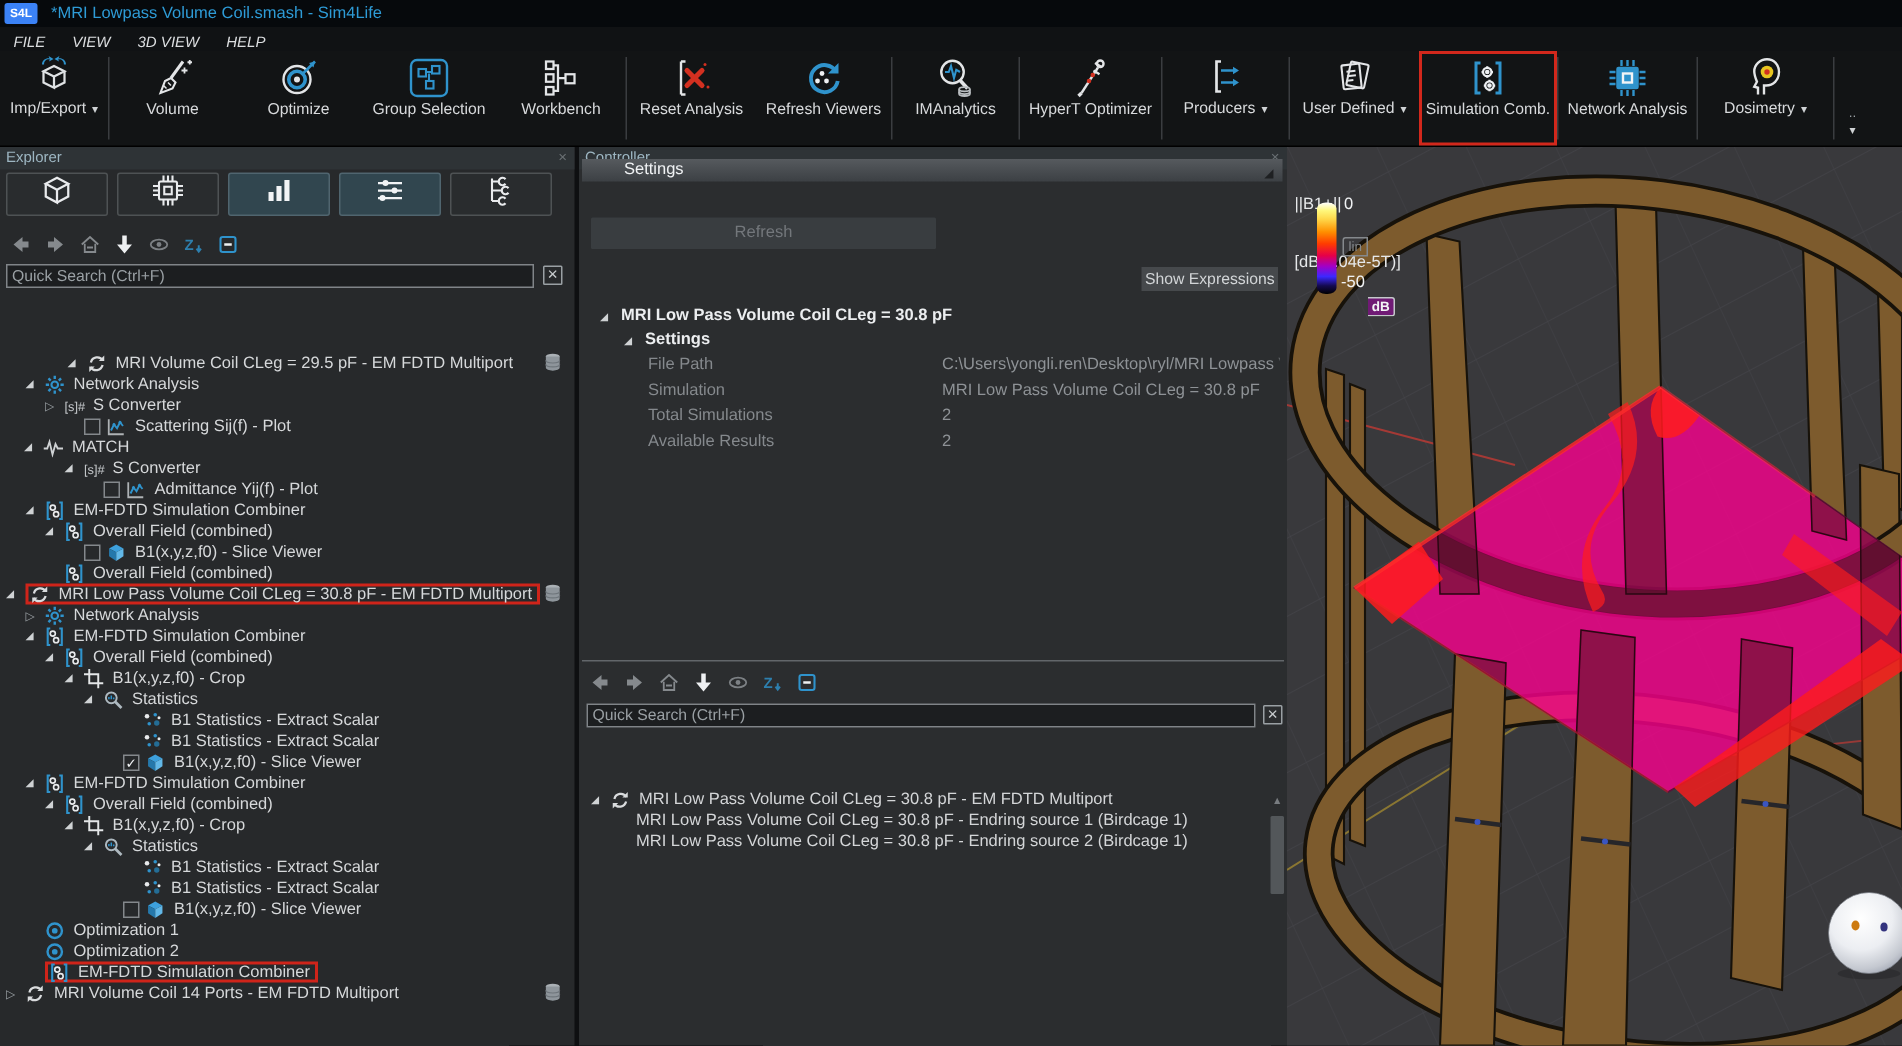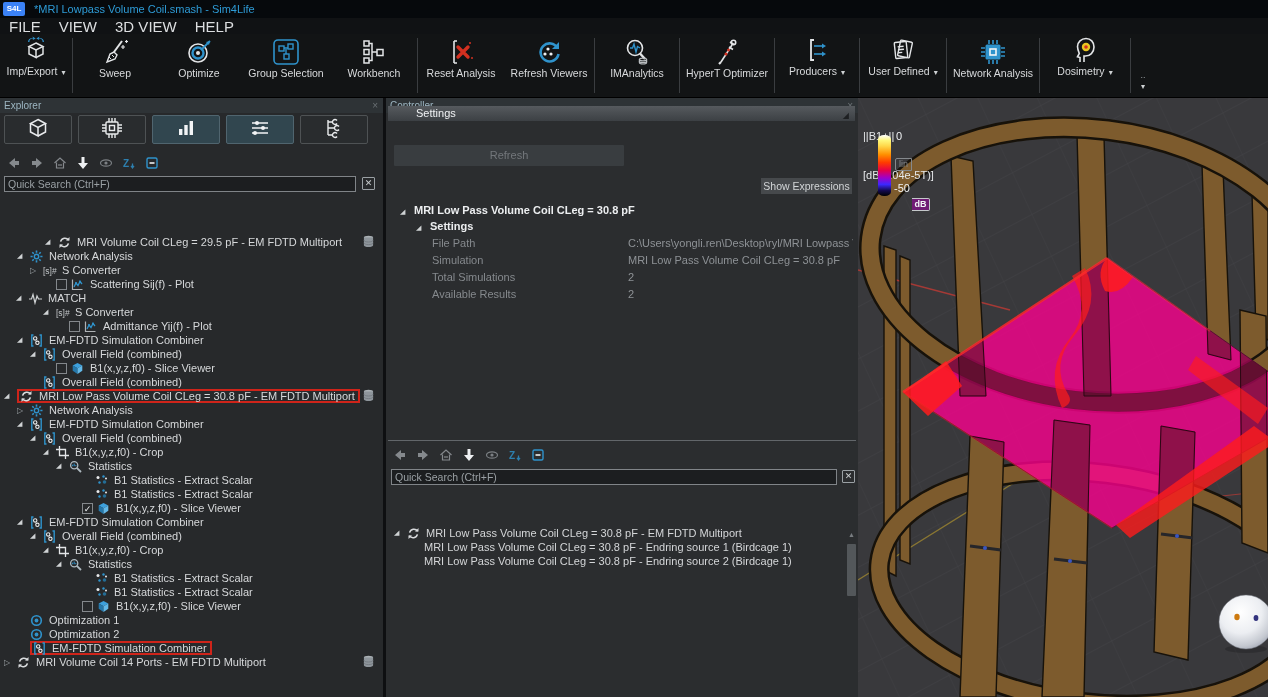--- a/index.html
+++ b/index.html
@@ -5,21 +5,21 @@
   * { margin:0; padding:0; box-sizing:border-box; }
   html,body { width:1268px; height:697px; overflow:hidden; background:#0e0f11;
     font-family:"Liberation Sans", sans-serif; }
   
   #titlebar { position:absolute; left:0; top:0; width:1268px; height:18px; background:#06090c; }
   #app-logo { position:absolute; left:3px; top:2px; width:22px; height:14px; background:#3b82f6;
     border-radius:2px; color:#fff; font-size:8px; font-weight:bold; text-align:center; line-height:14px; }
   #window-title { position:absolute; left:34px; top:0; height:18px; line-height:18px;
     color:#2e9bd6; font-size:11px; }
   #menubar { position:absolute; left:0; top:18px; width:1268px; height:16px; background:#101214; }
-  .menu-item { display:inline-block; padding:0 9px; color:#dcdee0; font-size:15px; line-height:16px; }
+  .menu-item { display:inline-block; padding:0 9px; color:#dcdee0; font-size:10px; line-height:16px;font-style:italic; }
   #toolbar { position:absolute; left:0; top:34px; width:1268px; height:64px; background:#121415;
     display:flex; align-items:stretch; border-bottom:1px solid #000; }
   .tb-item { position:relative; display:flex; flex-direction:column; align-items:center;
     justify-content:flex-end; padding-bottom:17px; }
   .tb-icon { height:38px; display:flex; align-items:center; justify-content:center; margin-top:4px; }
   .tb-label { color:#d8dadc; font-size:10.5px; white-space:nowrap; line-height:14px; }
   .tb-dd { color:#cfd2d4; font-size:8px; margin-left:4px; }
   .tb-sep { width:1px; background:#3a3d40; margin:4px 0; }
   .tb-item.red-box { box-shadow: inset 0 0 0 2px #d2281c; }
   #tb-overflow { display:flex; flex-direction:column; align-items:center; justify-content:flex-end;
@@ -140,21 +140,21 @@
       <div class="tb-icon">
         <svg viewBox="0 0 28 28" width="28" height="28">
           <g stroke="#e3e5e7" fill="none">
             <path d="M21 3l-8 11" stroke-width="2"></path>
             <path d="M13 14l-4 2-3 8 8-3 2-4z" stroke-width="1.4"></path>
             <path d="M8 19l2 2M11 17l2 2" stroke-width="1"></path>
             <path d="M22 7v4M20 9h4M25.5 2v3M24 3.5h3" stroke-width="1.2"></path>
           </g>
         </svg>
       </div>
-      <div class="tb-label">Sweep</div>
+      <div class="tb-label">Volume</div>
     </div>
     <div class="tb-item" style="width: 84px;">
       <div class="tb-icon">
         <svg viewBox="0 0 28 28" width="28" height="28">
           <circle cx="13" cy="15" r="9" fill="none" stroke="#e3e5e7" stroke-width="1.6"></circle>
           <circle cx="13" cy="15" r="5.5" fill="none" stroke="#2f93cc" stroke-width="2.4"></circle>
           <circle cx="13" cy="15" r="2" fill="#e3e5e7"></circle>
           <path d="M25 3l-9 9" stroke="#2f93cc" stroke-width="1.8"></path>
           <path d="M25 3l-1 4-3-3z" fill="#2f93cc"></path>
         </svg>
@@ -269,20 +269,37 @@
       <div class="tb-icon">
         <svg viewBox="0 0 28 28" width="28" height="28">
           <g fill="none" stroke="#e3e5e7" stroke-width="1.4">
             <rect x="10" y="5" width="12" height="16" rx="1" transform="rotate(12 16 13)"></rect>
             <rect x="6" y="6" width="12" height="16" rx="1" transform="rotate(-6 12 14)"></rect>
             <path d="M9 10.5h6M9 13.5h6M9 16.5h4" transform="rotate(-6 12 14)"></path>
           </g>
         </svg>
       </div>
       <div class="tb-label">User Defined<span class="tb-dd">▾</span></div>
+    </div>
+    <div class="tb-item red-box" style="width: 92px;">
+      <div class="tb-icon">
+        <svg viewBox="0 0 28 28" width="28" height="28">
+          <path d="M9 4H6v20h3" fill="none" stroke="#2f93cc" stroke-width="2"></path>
+          <path d="M19 4h3v20h-3" fill="none" stroke="#2f93cc" stroke-width="2"></path>
+          <g fill="none" stroke="#eef0f2" stroke-width="1.5">
+            <circle cx="13.5" cy="10" r="2.8"></circle>
+            <circle cx="13.5" cy="10" r=".8"></circle>
+            <path d="M13.5 6.2v1M13.5 12.8v1M9.7 10h1M16.3 10h1"></path>
+            <circle cx="15" cy="19" r="2.8"></circle>
+            <circle cx="15" cy="19" r=".8"></circle>
+            <path d="M15 15.2v1M15 21.8v1M11.2 19h1M17.8 19h1"></path>
+          </g>
+        </svg>
+      </div>
+      <div class="tb-label">Simulation Comb.</div>
     </div>
     <div class="tb-sep"></div>
     <div class="tb-item" style="width: 92px;">
       <div class="tb-icon">
         <svg viewBox="0 0 28 28" width="28" height="28">
           <g stroke="#2f93cc" stroke-width="1.6">
             <path d="M10 2v4M14 2v4M18 2v4M10 22v4M14 22v4M18 22v4M2 10h4M2 14h4M2 18h4M22 10h4M22 14h4M22 18h4"></path>
           </g>
           <rect x="6.5" y="6.5" width="15" height="15" rx="1.5" fill="#2f93cc"></rect>
           <rect x="11" y="11" width="6" height="6" fill="none" stroke="#f2f4f6" stroke-width="1.6"></rect>

